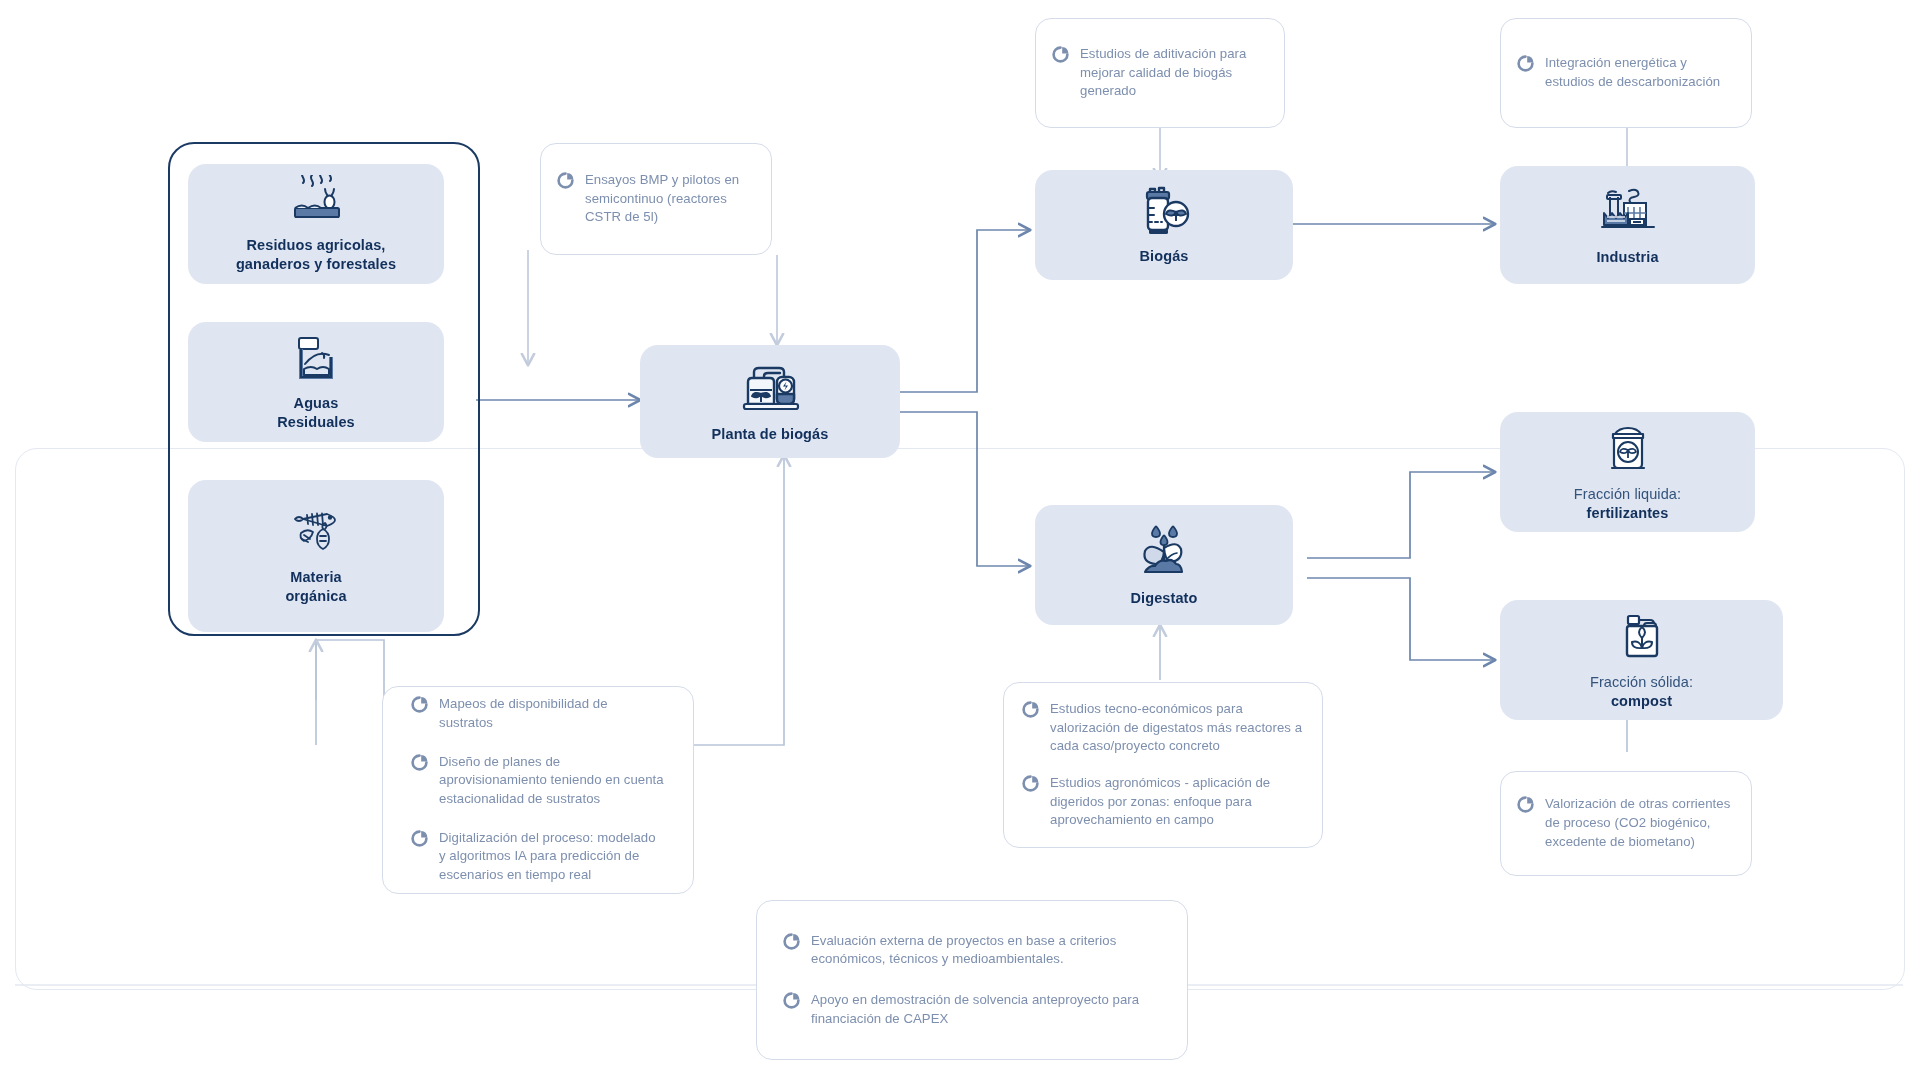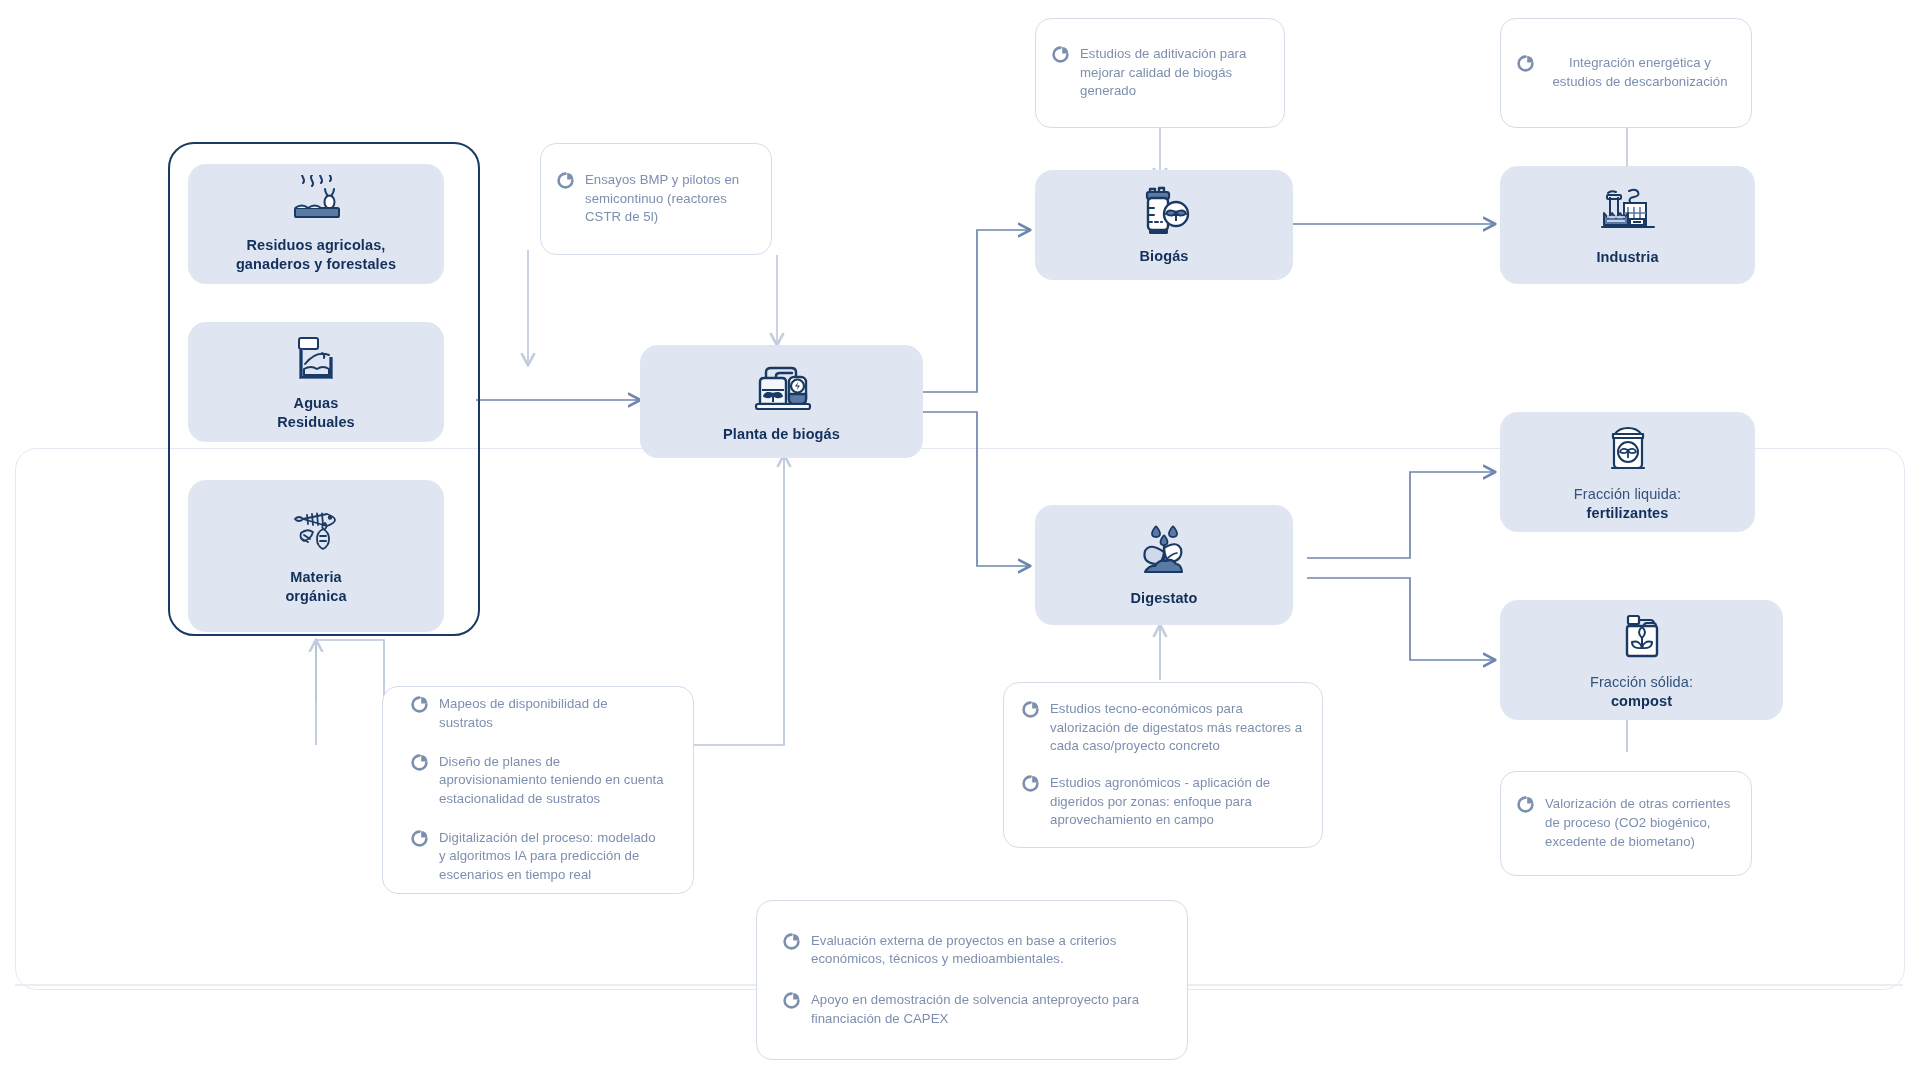--- a/index.html
+++ b/index.html
@@ -153,21 +153,21 @@
           <path d="M36,22 q-2,-4 2,-6 q3,3 0,6"></path>
           <path d="M33,29 l6,0 M33,34 l6,0"></path>
         </g>
       </svg>
     </span>
     <span class="lbl">
       <span>Materia</span><br><span>orgánica</span>
     </span>
   </div>
 
-  <div class="node" style="left:640px;top:345px;width:283px;height:113px;">
+  <div class="node" style="left:640px;top:345px;width:260px;height:113px;">
     <span class="glyph">
       <svg width="72" height="56" viewBox="0 0 72 56">
         <g fill="none" stroke="#1b3a63" stroke-width="2.4" stroke-linecap="round" stroke-linejoin="round">
           <path d="M20,20 L20,12 q0,-4 5,-4 L45,8 q5,0 5,4 L50,18"></path>
           <path d="M30,20 L30,16 q0,-3 4,-3 L46,13"></path>
         </g>
         <path d="M14,22 q0,-4 4,-4 L36,18 q4,0 4,4 L40,44 L14,44 Z" fill="#f3f6fb" stroke="#1b3a63" stroke-width="2.4" stroke-linejoin="round"></path>
         <path d="M16,30 L38,30" stroke="#1b3a63" stroke-width="2"></path>
         <path d="M27,42 L27,34 M27,34 q-7,-3 -9,2 q6,3 9,-2 M27,34 q7,-3 9,2 q-6,3 -9,-2" fill="#1b3a63" stroke="#1b3a63" stroke-width="2" stroke-linejoin="round"></path>
         <rect x="43" y="17" width="17" height="27" rx="5" fill="#ffffff" stroke="#1b3a63" stroke-width="2.4"></rect>
@@ -286,21 +286,21 @@
       <span class="bullet">
         <svg width="17" height="17" viewBox="0 0 17 17">
             <path d="M8.5,1.6 a6.9,6.9 0 1 0 6.9,6.9" fill="none" stroke="#7d8fae" stroke-width="2.6" stroke-linecap="round"></path>
             <path d="M10.2,1.1 L10.2,7.4 L16.4,7.4 A6.9,6.9 0 0 0 10.2,1.1 Z" fill="#7d8fae"></path>
           </svg>
       </span>
       <span class="txt">Estudios de aditivación para mejorar calidad de biogás generado</span>
     </div>
   </div>
 
-  <div class="note" style="left:1500px;top:18px;width:252px;height:110px;text-align:center;">
+  <div class="note" style="left:1500px;top:18px;width:252px;height:110px;">
     <div class="note-row">
       <span class="bullet">
         <svg width="17" height="17" viewBox="0 0 17 17">
             <path d="M8.5,1.6 a6.9,6.9 0 1 0 6.9,6.9" fill="none" stroke="#7d8fae" stroke-width="2.6" stroke-linecap="round"></path>
             <path d="M10.2,1.1 L10.2,7.4 L16.4,7.4 A6.9,6.9 0 0 0 10.2,1.1 Z" fill="#7d8fae"></path>
           </svg>
       </span>
       <span class="txt">Integración energética y estudios de descarbonización</span>
     </div>
   </div>

